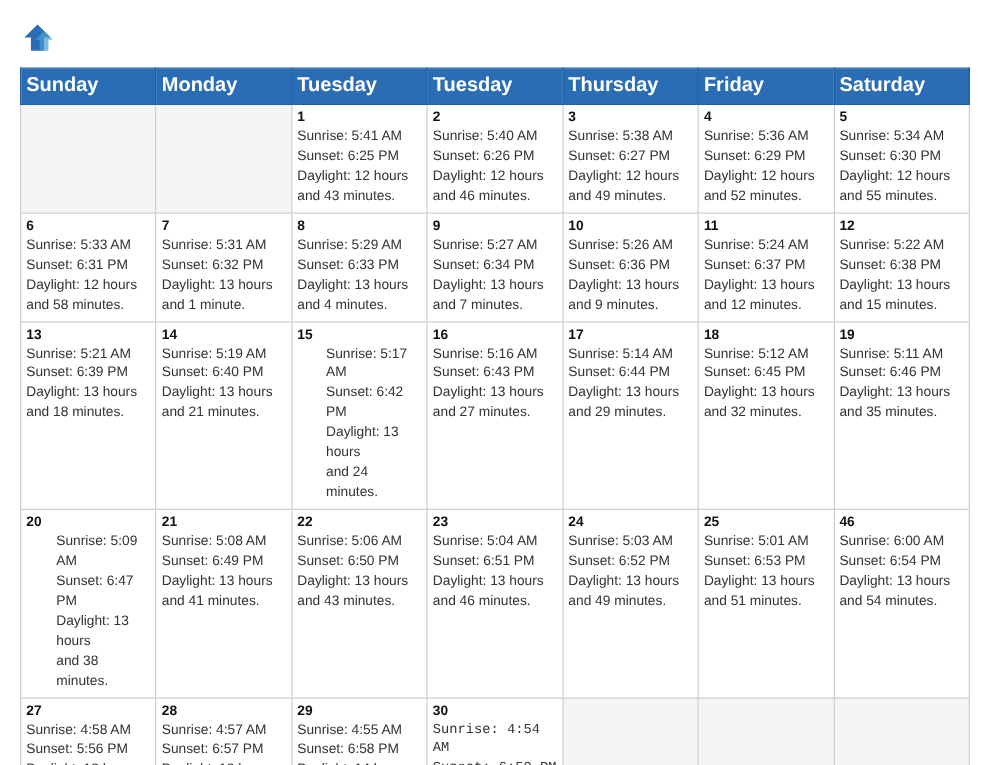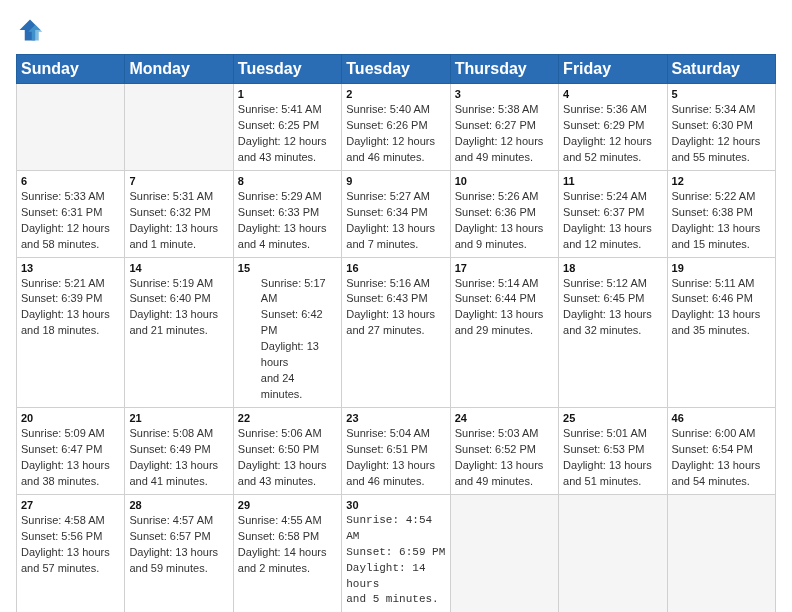--- a/index.html
+++ b/index.html
@@ -272,21 +272,21 @@
             <span class="day-num">19</span>
             <div class="day-info" style="white-space: pre-line;">Sunrise: 5:11 AM
 Sunset: 6:46 PM
 Daylight: 13 hours
 and 35 minutes.</div>
           </td>
         </tr>
         <tr class="week-row">
           <td>
             <span class="day-num">20</span>
-            <div class="day-info" style="white-space: pre-line;">Sunrise: 5:09 AM
+            <div class="day-info" style="white-space: pre-line; margin-left: 24px;">Sunrise: 5:09 AM
 Sunset: 6:47 PM
 Daylight: 13 hours
 and 38 minutes.</div>
           </td>
           <td>
             <span class="day-num">21</span>
             <div class="day-info" style="white-space: pre-line;">Sunrise: 5:08 AM
 Sunset: 6:49 PM
 Daylight: 13 hours
 and 41 minutes.</div>

